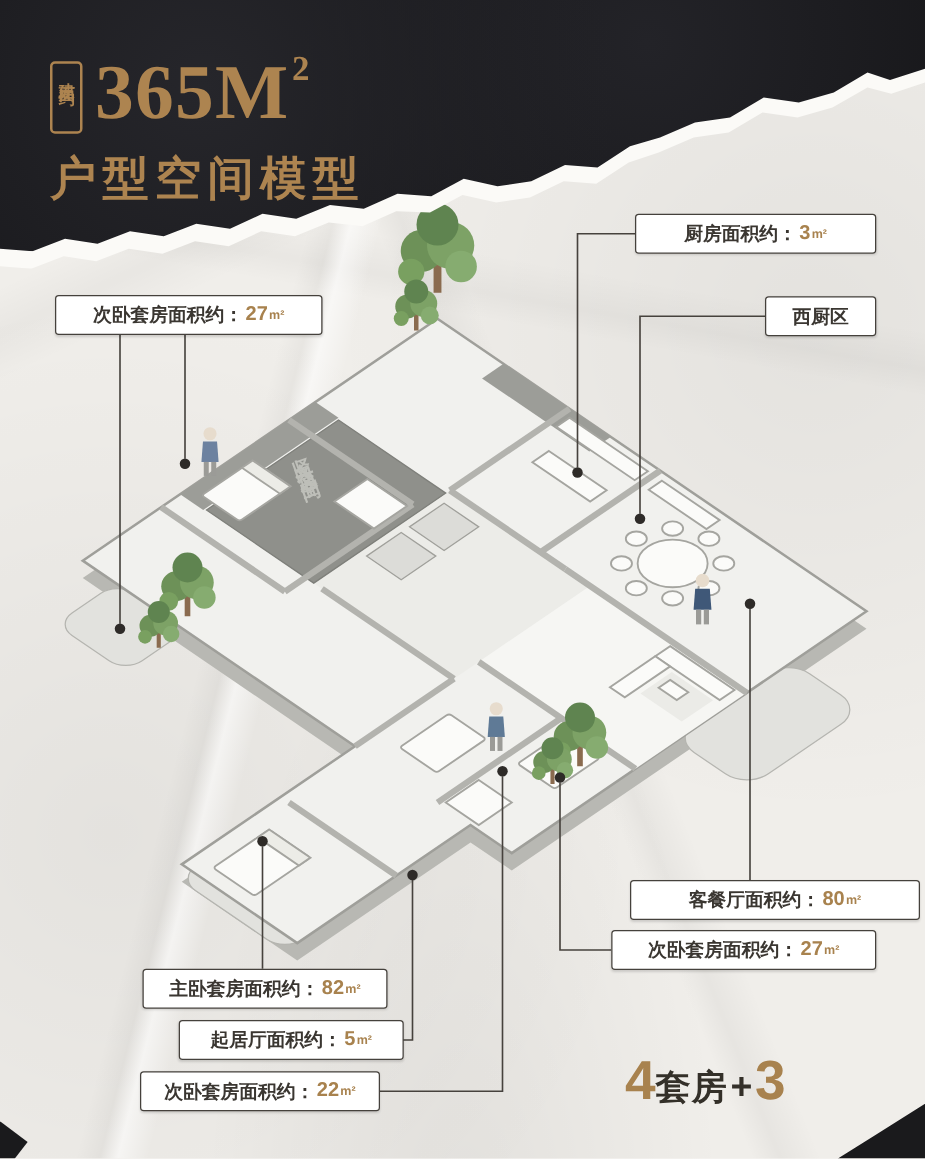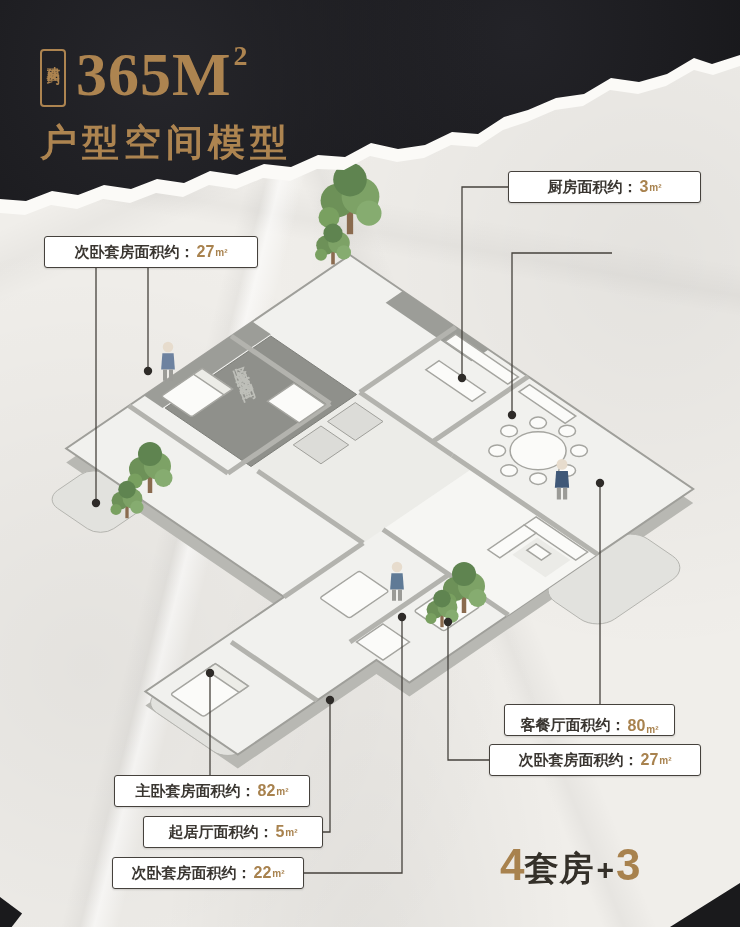--- a/index.html
+++ b/index.html
@@ -22,21 +22,21 @@
   
   .callout{position:absolute;z-index:5;height:32px;box-sizing:border-box;display:flex;
     align-items:center;justify-content:center;background:#ffffff;border:1px solid #45413c;
     border-radius:3px;padding:0 4px;font-size:15px;font-weight:700;color:#3a3631;
     box-shadow:0 1px 2px rgba(0,0,0,.14);white-space:nowrap;}
   .callout .val{color:#a8824e;font-size:16px;margin-left:2px;}
   .callout .unit{font-size:10px;margin-left:1px;color:#a8824e;}
   .c-kitchen{left:508px;top:171px;width:193px;}
   .c-west{left:612px;top:237px;width:89px;}
   .c-stl{left:44px;top:236px;width:214px;}
-  .c-living{left:504px;top:704px;width:171px;align-items:flex-end;}
+  .c-living{left:504px;top:704px;width:232px;}
   .c-sbr{left:489px;top:744px;width:212px;}
   .c-master{left:114px;top:775px;width:196px;}
   .c-sitting{left:95px;top:816px;width:180px;margin-left:48px;}
   .c-sbl{left:112px;top:857px;width:192px;}
   
   .tear-white{position:absolute;left:0;top:0;width:740px;height:240px;z-index:8;background:#fbfaf7;
     filter:drop-shadow(0 4px 4px rgba(80,70,55,.35));
     clip-path:polygon(0px 0px,740px 0px,740px 66px,713px 75px,694px 70px,666px 86px,638px 94px,610px 90px,583px 106px,555px 110px,527px 122px,503px 130px,477px 147px,451px 145px,424px 158px,397px 162px,370px 156px,344px 170px,317px 169px,290px 181px,263px 178px,236px 189px,209px 185px,183px 197px,156px 193px,130px 203px,103px 199px,77px 209px,51px 205px,25px 215px,0px 213px);}
   .header{position:absolute;left:0;top:0;width:740px;height:230px;z-index:9;
     background:radial-gradient(circle at 22% 30%, #26262b, rgba(0,0,0,0) 55%),
@@ -47,21 +47,21 @@
   .title-row{display:flex;align-items:flex-start;gap:10px;}
   .badge{writing-mode:vertical-rl;font-size:13px;letter-spacing:3px;border:2px solid #ad8450;
     border-radius:4px;padding:5px 2px;height:58px;box-sizing:border-box;margin-top:7px;font-weight:700;}
   .area{font-family:"Liberation Serif","DejaVu Serif",serif;font-weight:700;font-size:62px;line-height:1;letter-spacing:1px;}
   .area .sup{font-size:28px;vertical-align:30px;margin-left:2px;}
   .subtitle{margin-top:11px;font-size:37px;font-weight:800;letter-spacing:5px;
     font-family:"Liberation Sans","DejaVu Sans",sans-serif;}
   
   .tagline{position:absolute;left:500px;top:840px;z-index:5;display:flex;align-items:baseline;}
   .tl-num{font-size:44px;font-weight:800;color:#a8824e;}
-  .tl-txt{font-size:34px;font-weight:800;color:#343029;letter-spacing:1px;}
+  .tl-txt{font-size:28px;font-weight:800;color:#343029;letter-spacing:1px;}
   .tl-plus{font-size:30px;font-weight:800;color:#343029;margin:0 2px;}
   
   .corner-br{position:absolute;right:0;bottom:0;width:70px;height:44px;z-index:10;background:#1a1a1c;
     clip-path:polygon(100% 0%,100% 100%,0% 100%,42% 58%);}
   .corner-bl{position:absolute;left:0;bottom:0;width:26px;height:30px;z-index:10;background:#1a1a1c;
     clip-path:polygon(0% 0%,85% 55%,45% 100%,0% 100%);}
 </style>
 </head>
 <body>
 
@@ -188,20 +188,23 @@
     </g>
   </svg>
 
   <div class="core-label">竖向交通空间</div>
 
   <div class="callout c-kitchen">
     <span>厨房面积约：</span>
       <span class="val">3</span>
       <span class="unit">m²</span>
   </div>
+  <div class="callout c-west">
+    <span>西厨区</span>
+  </div>
   <div class="callout c-stl">
     <span>次卧套房面积约：</span>
       <span class="val">27</span>
       <span class="unit">m²</span>
   </div>
   <div class="callout c-living">
     <span>客餐厅面积约：</span>
       <span class="val">80</span>
       <span class="unit">m²</span>
   </div>

